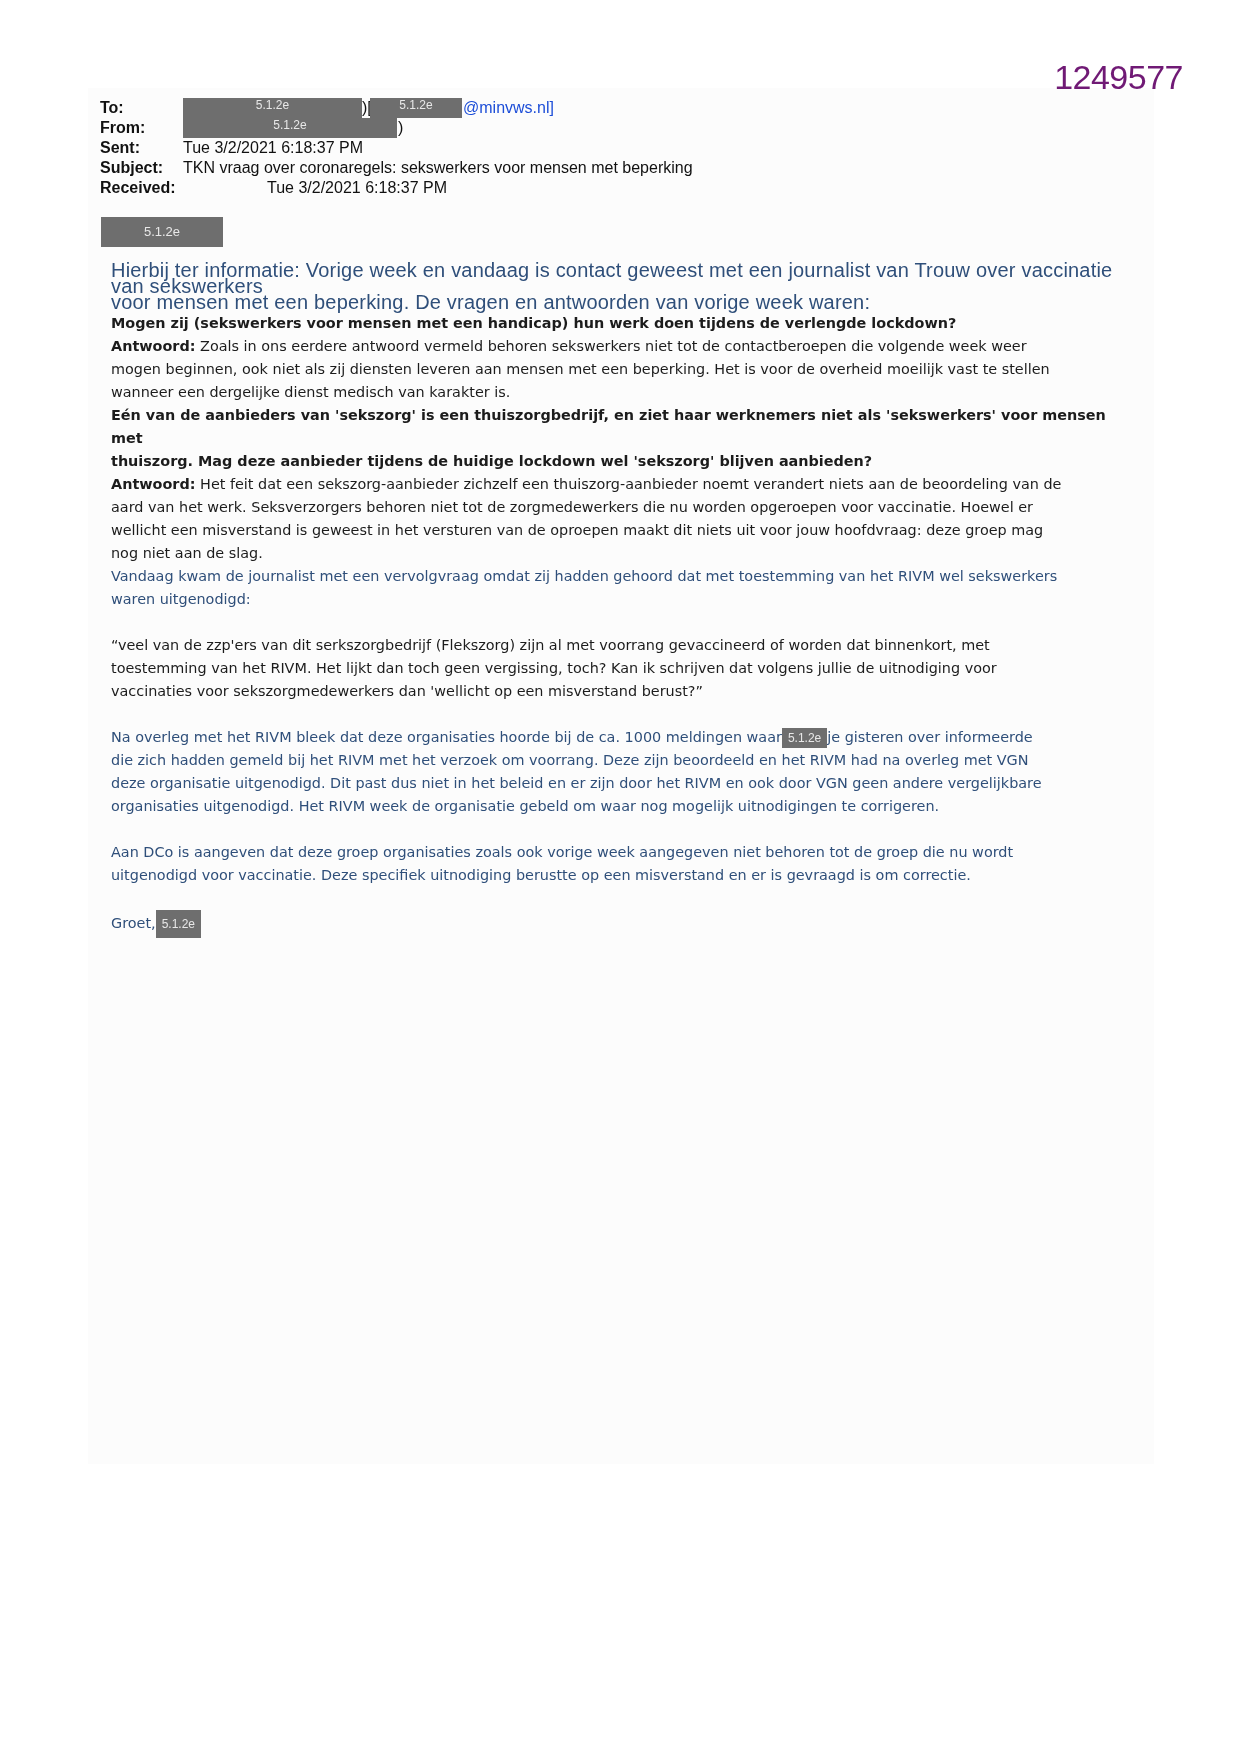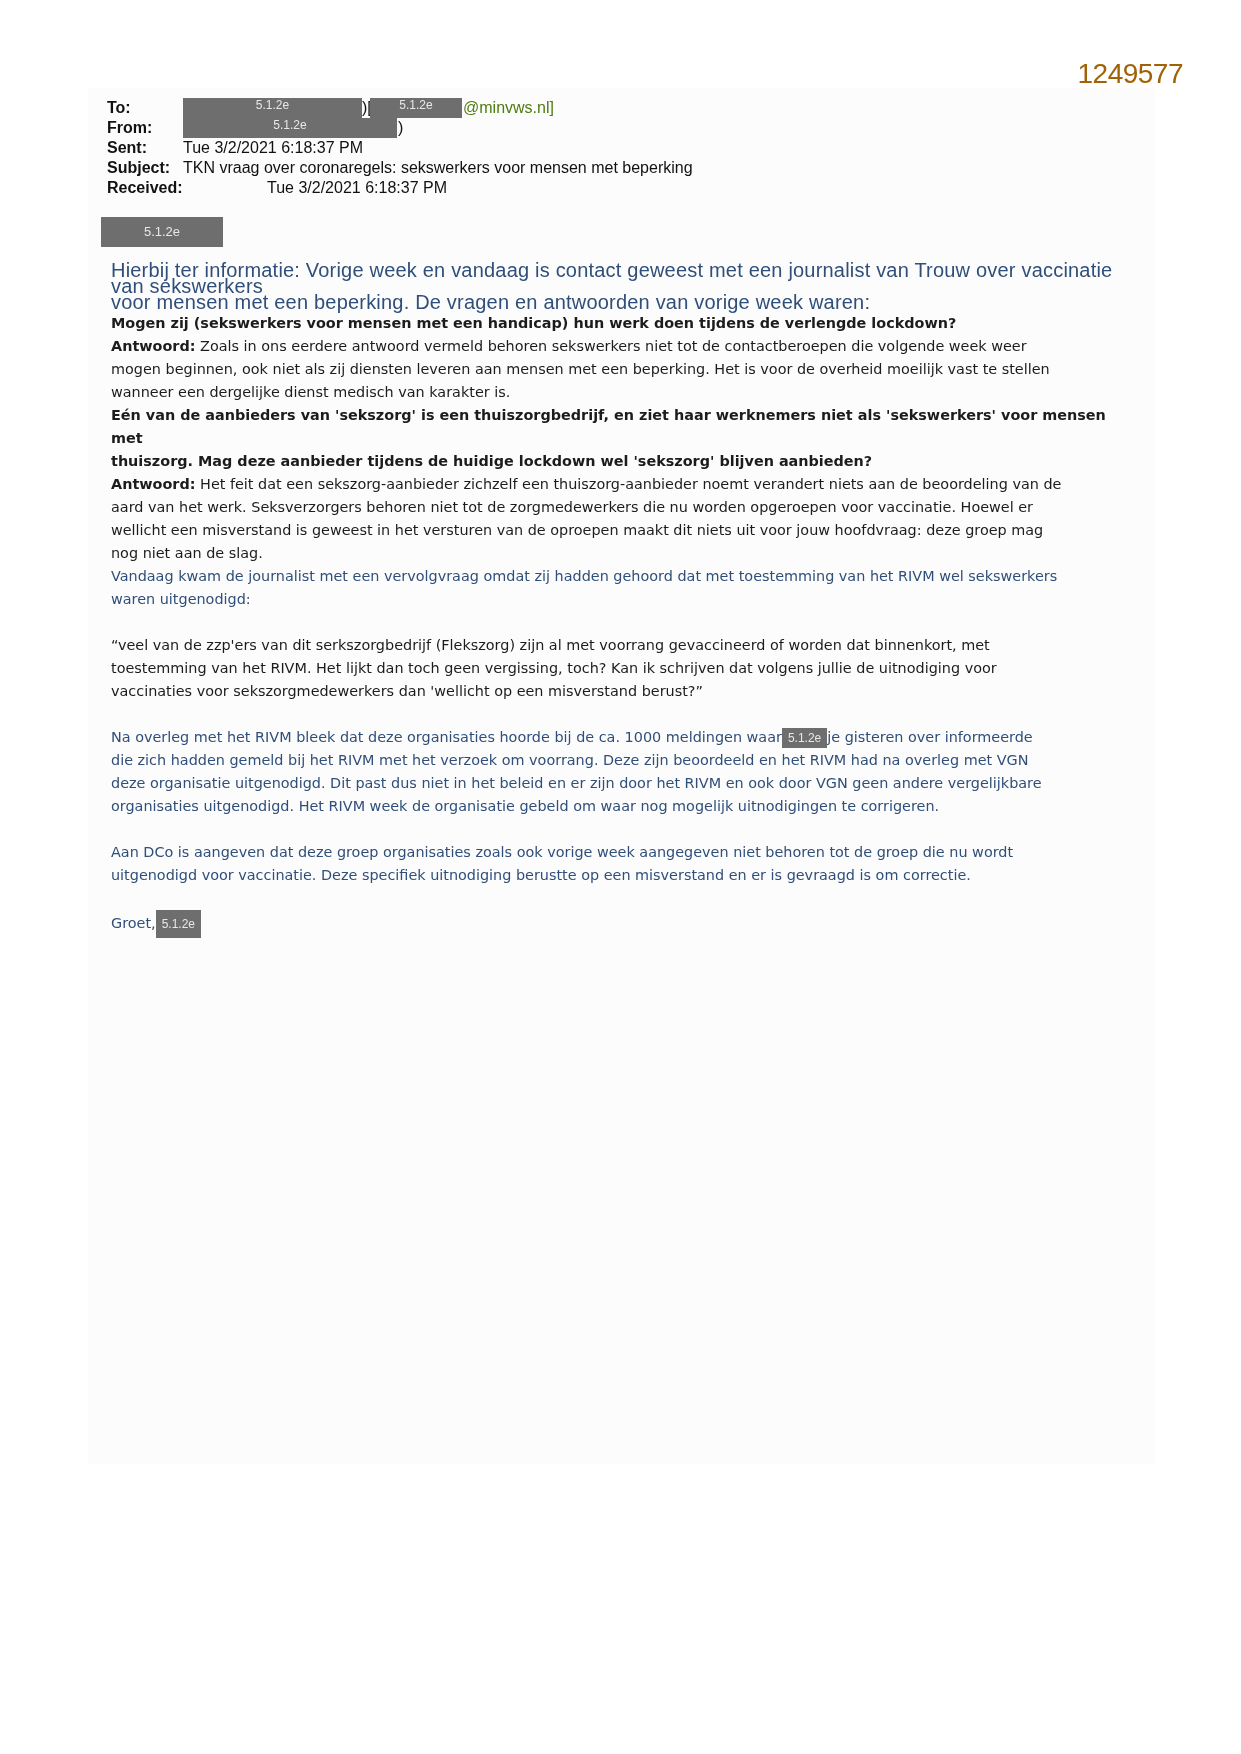--- a/index.html
+++ b/index.html
@@ -3,30 +3,30 @@
 <meta charset="utf-8">
 <style>
   html, body { margin: 0; padding: 0; background: #ffffff; }
   body { width: 1241px; height: 1754px; position: relative; overflow: hidden; }
   .page-box {
     position: absolute; left: 88px; top: 88px; width: 1066px; height: 1376px;
     background: #fcfcfc;
   }
   .doc-id {
     position: absolute; right: 58px; top: 58px;
-    font-family: "Liberation Sans", sans-serif; font-size: 28px; color: #a16207;
+    font-family: "Liberation Sans", sans-serif; font-size: 34px; color: #701a75;
     letter-spacing: -0.5px;
   }
   .hdr {
     position: absolute; left: 100px; top: 98px;
     font-family: "Liberation Sans", sans-serif; font-size: 16px; color: #111;
     line-height: 20px;
   }
   .hdr-row { position: relative; height: 20px; white-space: nowrap; }
-  .hdr-label { position: absolute; left: 7px; font-weight: bold; }
+  .hdr-label { position: absolute; left: 0; font-weight: bold; }
   .hdr-val { position: absolute; left: 83px; }
   .hdr-val.recv { left: 167px; }
   .redact {
     display: inline-block; background: #6e6e6e; color: #e8e8e8;
     font-family: "Liberation Sans", sans-serif; font-size: 12px;
     text-align: center; vertical-align: top; line-height: 16px;
   }
   .abs { position: absolute; }
   .body {
     position: absolute; left: 111px; top: 262px; width: 1030px;
@@ -68,21 +68,21 @@
   </div>
   <div class="hdr-row">
     <span class="hdr-label">Received:</span>
     <span class="hdr-val recv">Tue 3/2/2021 6:18:37 PM</span>
   </div>
 </div>
 
 <span class="redact abs" style="left:183px; top:98px; width:179px; height:20px; line-height:14px;">5.1.2e</span>
 <span class="abs" style="left:362px; top:98px; font-family:'Liberation Sans',sans-serif; font-size:16px; line-height:20px; color:#111;">)[</span>
 <span class="redact abs" style="left:370px; top:98px; width:92px; height:20px; line-height:14px;">5.1.2e</span>
-<span class="abs" style="left:463px; top:98px; font-family:'Liberation Sans',sans-serif; font-size:16px; line-height:20px; color:#4d7c0f;">@minvws.nl]</span>
+<span class="abs" style="left:463px; top:98px; font-family:'Liberation Sans',sans-serif; font-size:16px; line-height:20px; color:#1d4ed8;">@minvws.nl]</span>
 
 <span class="redact abs" style="left:183px; top:118px; width:214px; height:20px; line-height:14px;">5.1.2e</span>
 <span class="abs" style="left:398px; top:118px; font-family:'Liberation Sans',sans-serif; font-size:16px; line-height:20px; color:#111;">)</span>
 
 <span class="redact abs" style="left:101px; top:217px; width:122px; height:30px; line-height:30px; font-size:13px;">5.1.2e</span>
 
 <div class="body">
   <div class="blue intro">
     <div>Hierbij ter informatie: Vorige week en vandaag is contact geweest met een journalist van Trouw over vaccinatie van sekswerkers</div>
     <div>voor mensen met een beperking. De vragen en antwoorden van vorige week waren:</div>

